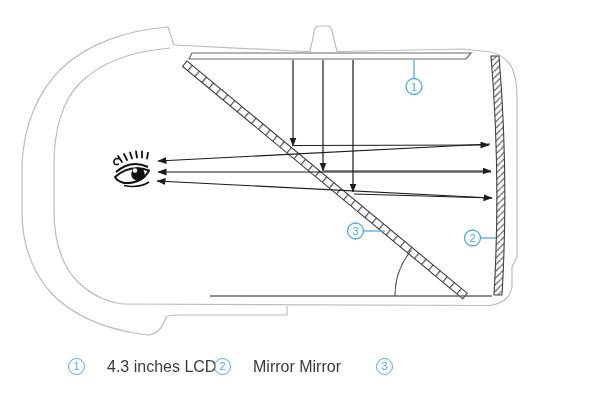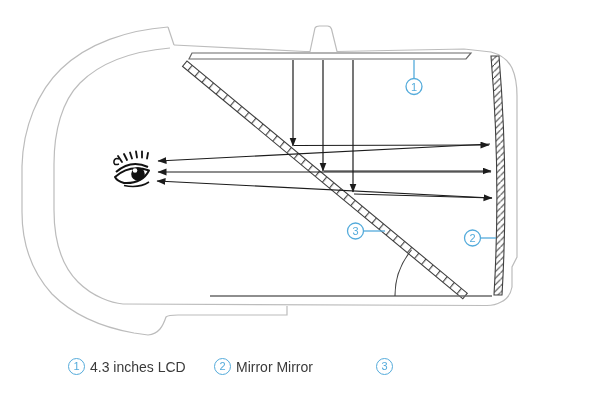--- a/index.html
+++ b/index.html
@@ -29,22 +29,22 @@
     width: 17px; height: 17px;
     border: 1.4px solid #54abdb;
     border-radius: 50%;
     color: #54abdb;
     font-size: 11px;
     line-height: 14.5px;
     text-align: center;
     flex: 0 0 auto;
   }
   .legend-item .lbl {
-    margin-left: 5px;
-    font-size: 14px;
+    margin-left: 22px;
+    font-size: 16px;
     color: #3a3a3a;
     white-space: nowrap;
   }
   #li-1 { left: 68px; }
   #li-2 { left: 214px; }
   #li-3 { left: 376px; }
   .callout-num {
     font-size: 11px;
     fill: #54abdb;
     font-family: "Liberation Sans", sans-serif;

